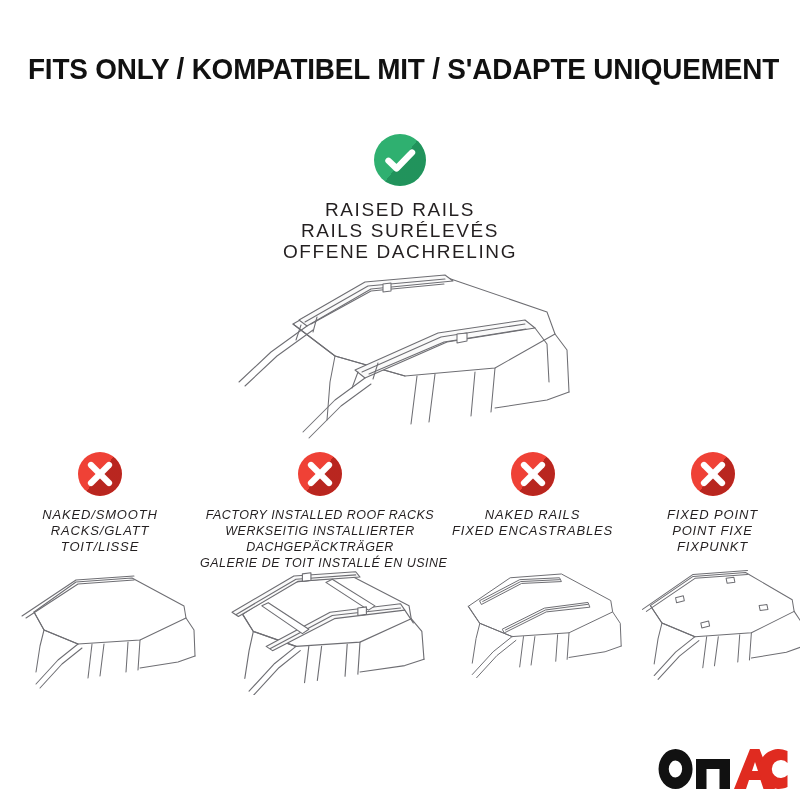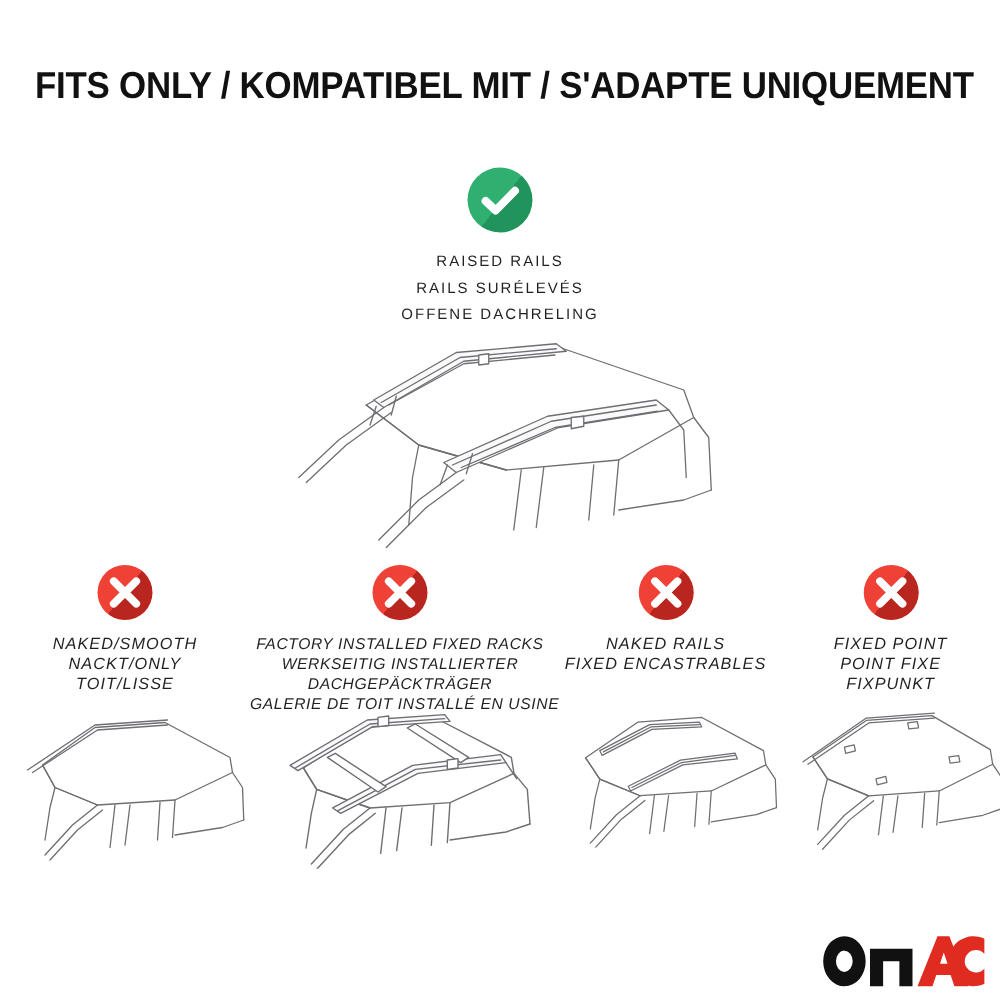--- a/index.html
+++ b/index.html
@@ -65,21 +65,21 @@
     background: linear-gradient(128deg, rgba(0,0,0,0) 52%, rgba(0,80,45,0.30) 52%);
   }
   .badge.red .shade {
     background: linear-gradient(128deg, rgba(0,0,0,0) 50%, rgba(110,0,0,0.42) 50%);
   }
   .badge svg { position: absolute; inset: 0; }
 
   .label-group {
     margin-top: 13px;
     color: #231f20;
-    font-size: 12px;
+    font-size: 19px;
     line-height: 21px;
     letter-spacing: 1.6px;
     font-weight: 400;
   }
   .label-group .ln { display: block; white-space: nowrap; }
 
   
   .hero-art {
     position: absolute;
     left: 195px;
@@ -212,21 +212,21 @@
       <div class="shade"></div>
       <svg viewBox="0 0 44 44" aria-hidden="true">
         <g stroke="#ffffff" stroke-width="6.2" stroke-linecap="round">
           <line x1="13" y1="13" x2="31" y2="31"></line>
           <line x1="31" y1="13" x2="13" y2="31"></line>
         </g>
       </svg>
     </div>
     <div class="cell-label">
       <span class="ln">NAKED/SMOOTH</span>
-      <span class="ln">NACKT/ONLY</span>
+      <span class="ln">RACKS/GLATT</span>
       <span class="ln">TOIT/LISSE</span>
     </div>
     <div class="cell-art">
       <svg viewBox="0 0 200 130" aria-hidden="true">
         <g fill="none" stroke="#6e6e73" stroke-width="1.05" stroke-linejoin="round" stroke-linecap="round">
           <path d="M34 52 L76 22 L132 18 L184 46 L186 58 L140 80 L78 84 L44 70 Z" fill="#ffffff"></path>
           <path d="M34 52 L44 70 L40 86 L36 112"></path>
           <path d="M44 70 L78 84"></path>
           <path d="M22 56 L76 20 L134 16"></path>
           <path d="M26 58 L78 24 L134 20"></path>
@@ -247,21 +247,21 @@
     <div class="badge red">
       <div class="shade"></div>
       <svg viewBox="0 0 44 44" aria-hidden="true">
         <g stroke="#ffffff" stroke-width="6.2" stroke-linecap="round">
           <line x1="13" y1="13" x2="31" y2="31"></line>
           <line x1="31" y1="13" x2="13" y2="31"></line>
         </g>
       </svg>
     </div>
     <div class="cell-label">
-      <span class="ln">FACTORY INSTALLED FIXED RACKS</span>
+      <span class="ln">FACTORY INSTALLED ROOF RACKS</span>
       <span class="ln">WERKSEITIG INSTALLIERTER</span>
       <span class="ln">DACHGEPÄCKTRÄGER</span>
       <span class="ln">GALERIE DE TOIT INSTALLÉ EN USINE</span>
     </div>
     <div class="cell-art">
       <svg viewBox="0 0 225 142" aria-hidden="true">
         <g fill="none" stroke="#6e6e73" stroke-width="1.05" stroke-linejoin="round" stroke-linecap="round">
 
           <path d="M40 66 L86 36 L142 30 L196 58 L198 70 L150 92 L90 96 L50 82 Z" fill="#ffffff"></path>
           <path d="M40 66 L50 82 L46 100 L42 126"></path>

